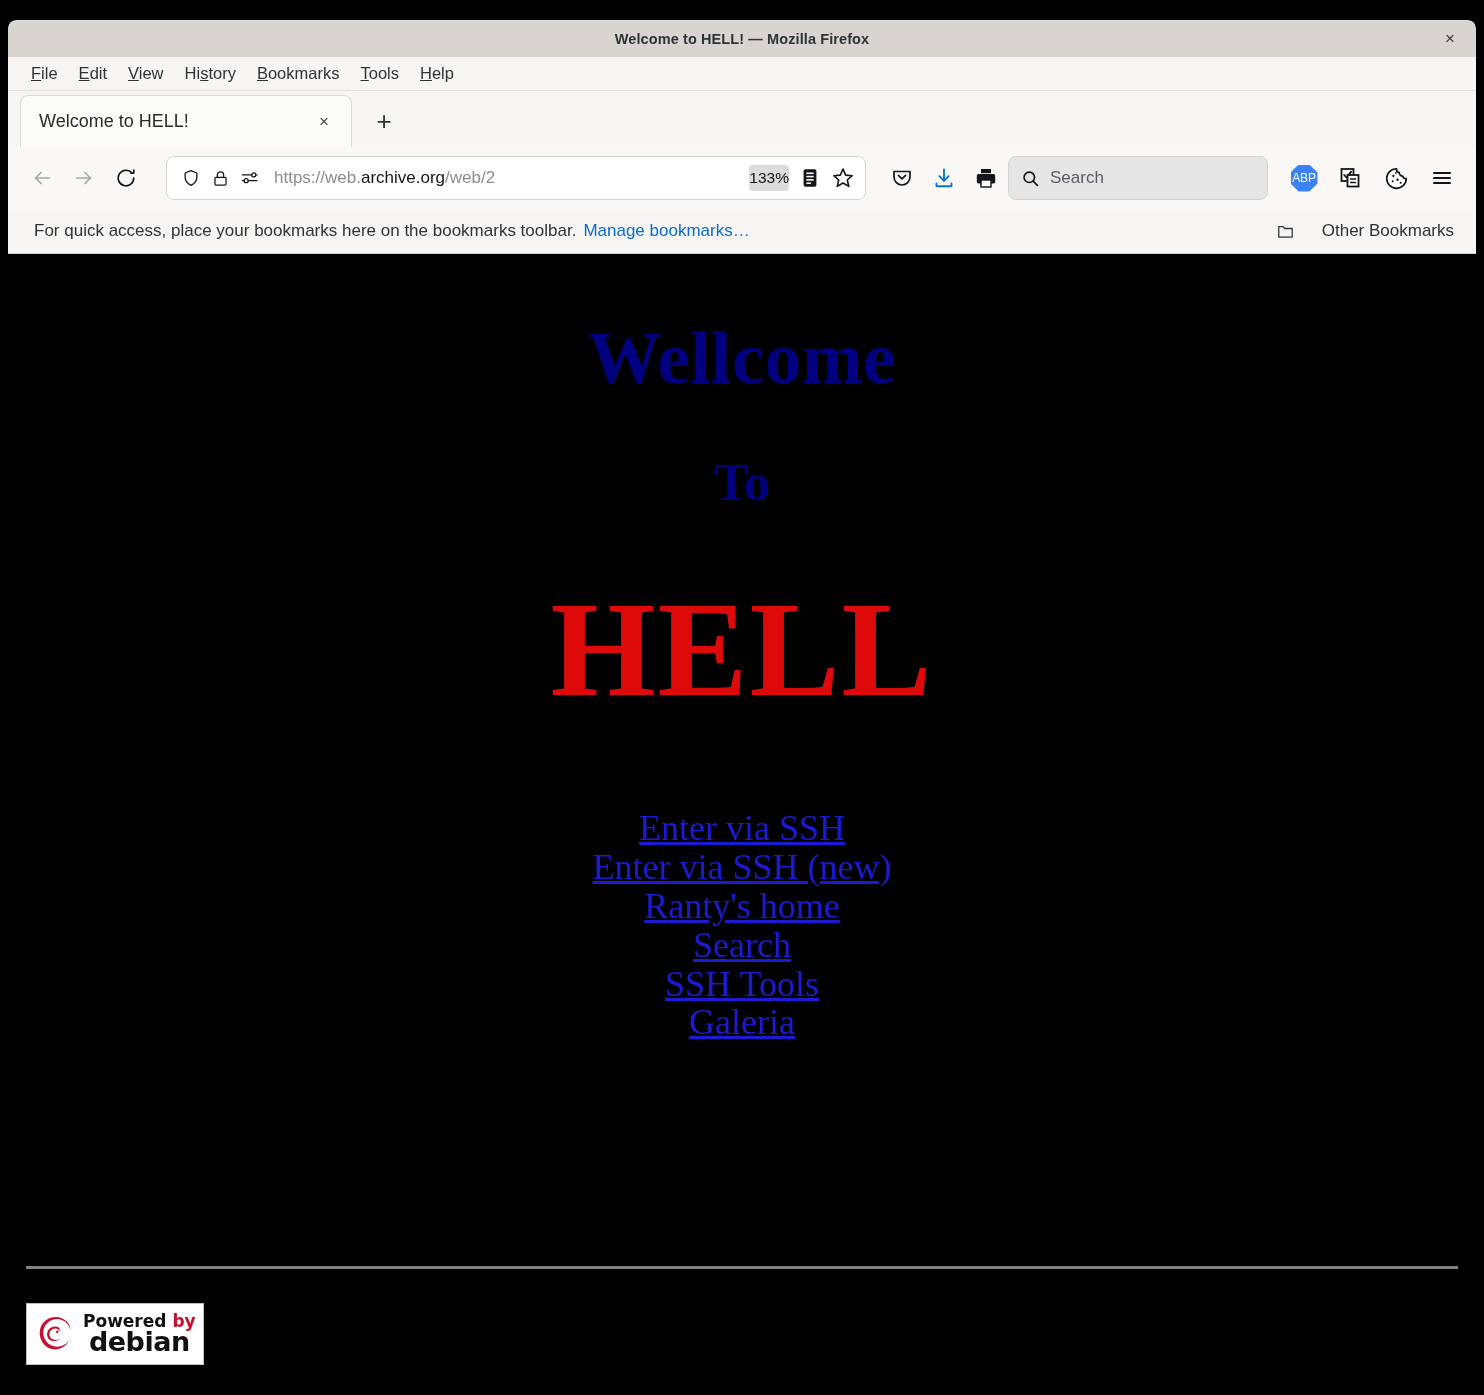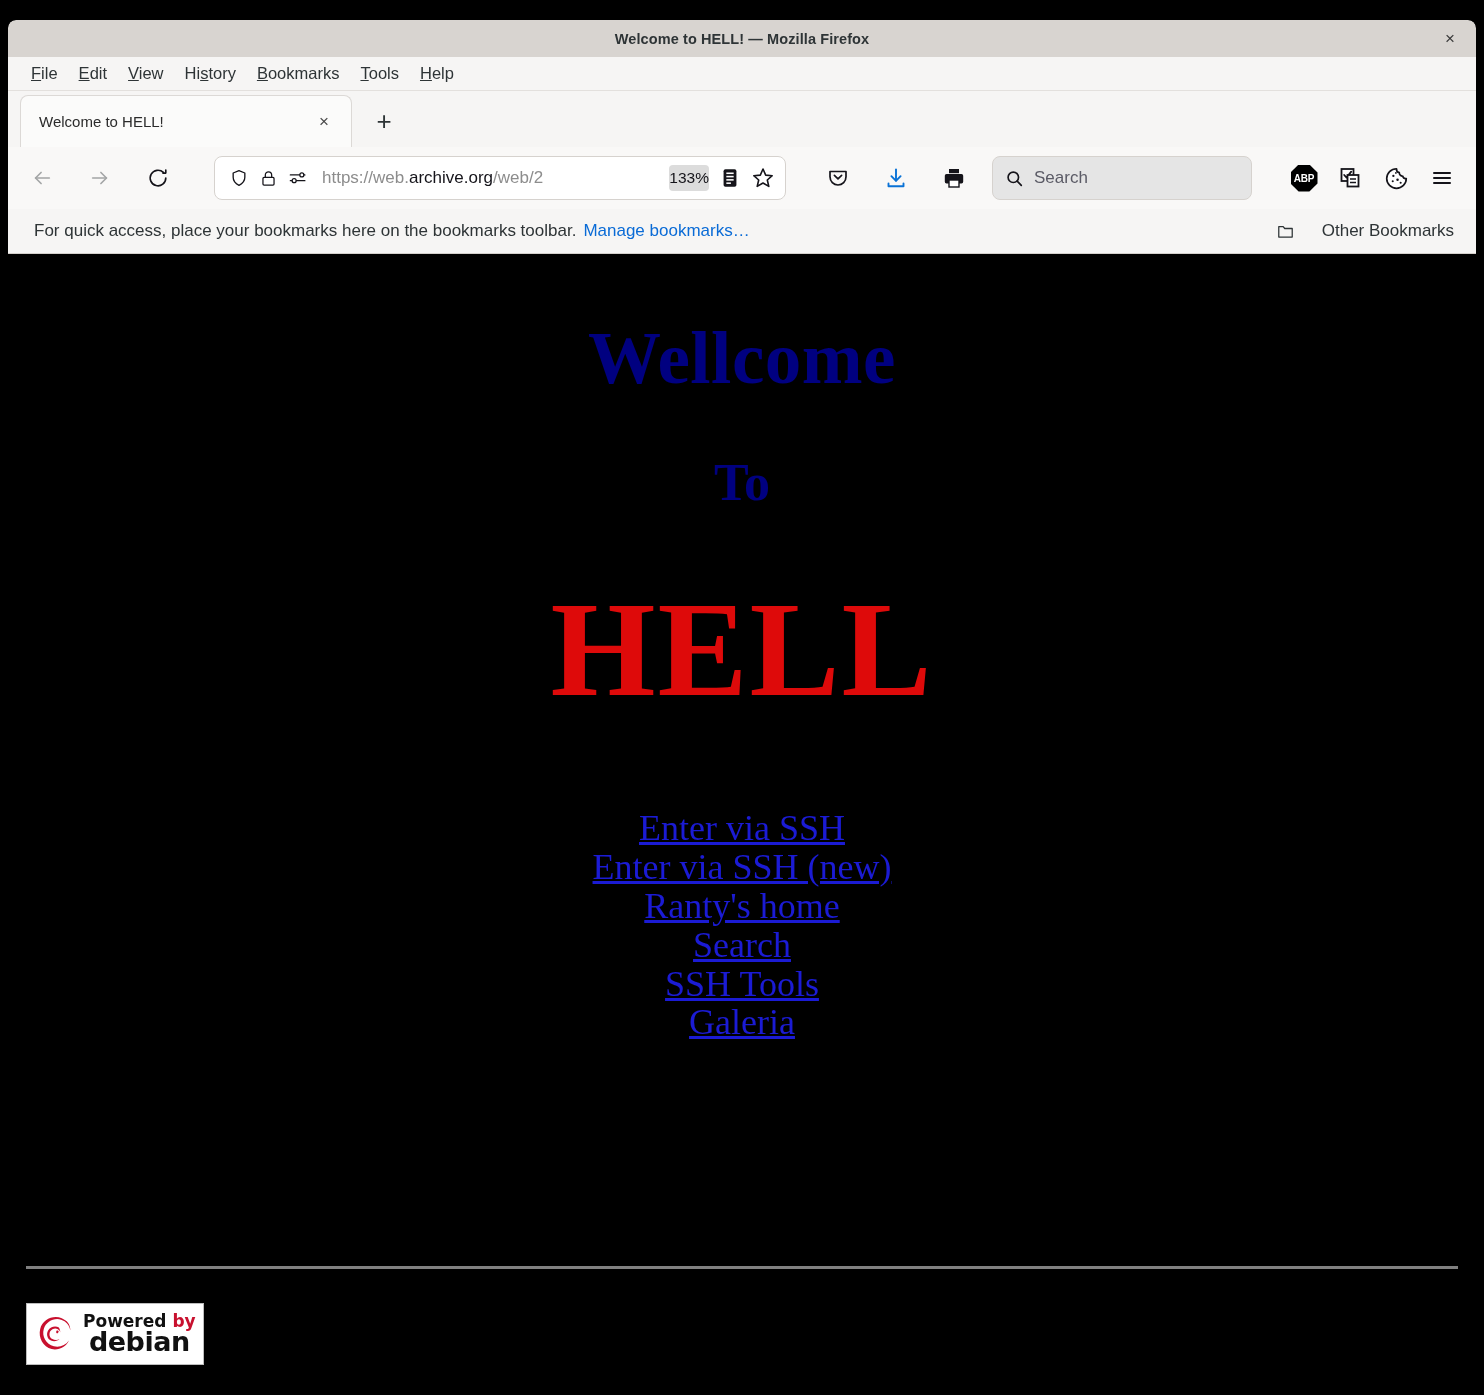--- a/index.html
+++ b/index.html
@@ -100,21 +100,21 @@
     border-bottom: none;
     border-radius: 8px 8px 0 0;
     display: flex;
     align-items: center;
     padding: 0 14px 0 18px;
     box-sizing: border-box;
     cursor: pointer;
   }
   .tab-title {
     flex: 1;
-    font-size: 15px;
+    font-size: 18px;
     color: #2b2b2b;
     white-space: nowrap;
     overflow: hidden;
     text-overflow: ellipsis;
   }
   .tab-close {
     width: 26px;
     height: 26px;
     display: flex;
     align-items: center;
@@ -139,21 +139,21 @@
     cursor: pointer;
   }
 
   
   .navbar {
     height: 62px;
     background: #f9f8f7;
     display: flex;
     align-items: center;
     padding: 0 14px;
-    gap: 18px;
+    gap: 2px;
     flex: 0 0 auto;
   }
   .navbtn {
     width: 40px;
     height: 40px;
     display: flex;
     align-items: center;
     justify-content: center;
     border-radius: 5px;
     cursor: pointer;
@@ -210,24 +210,24 @@
     gap: 10px;
     flex: 0 0 auto;
     cursor: text;
   }
   .search-ph { font-size: 17px; color: #5b5b66; }
 
   .ext-icons { display: flex; align-items: center; gap: 6px; margin-left: 14px; }
 
   .abp-badge {
     width: 27px; height: 27px;
-    background: #000000;
+    background: #3b82f6;
     color: #ffffff;
-    font-size: 10px;
-    font-weight: bold;
+    font-size: 12px;
+    font-weight: normal;
     display: flex; align-items: center; justify-content: center;
     clip-path: polygon(30% 0, 70% 0, 100% 30%, 100% 70%, 70% 100%, 30% 100%, 0 70%, 0 30%);
     cursor: pointer;
     letter-spacing: -0.2px;
   }
 
   
   .bookmarkbar {
     height: 44px;
     background: #f6f5f4;

